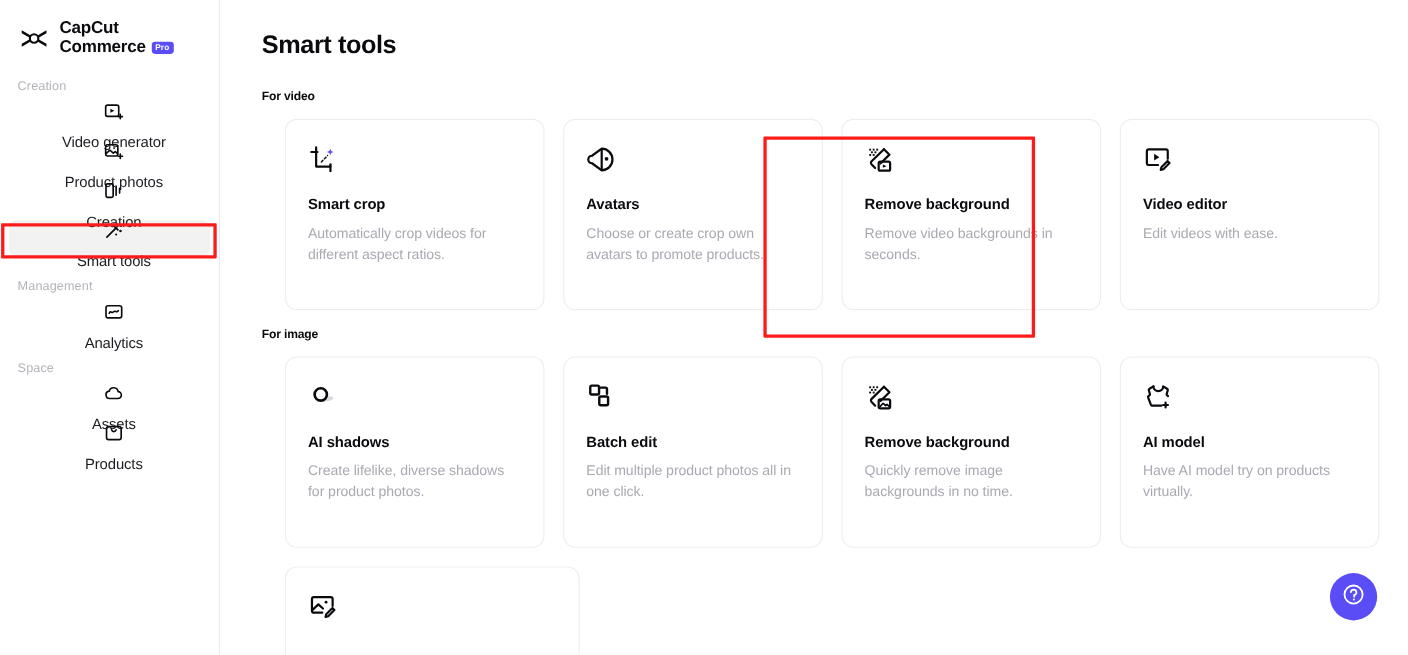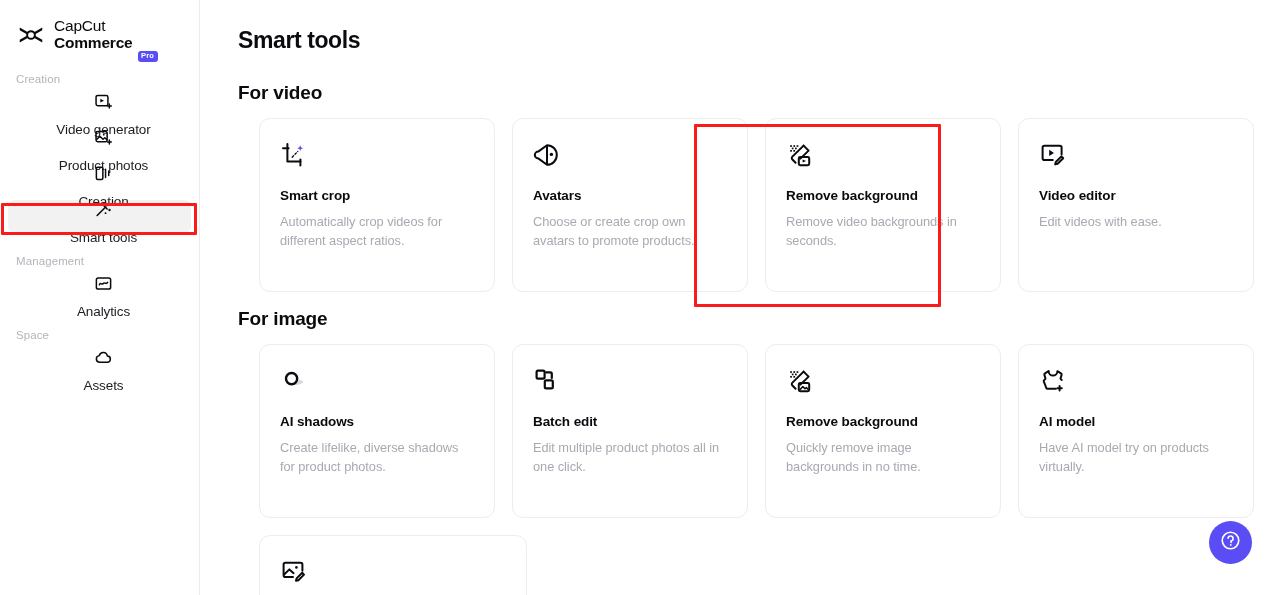--- a/index.html
+++ b/index.html
@@ -19,27 +19,27 @@
     background: #ffffff;
     position: relative;
     flex: 0 0 200px;
   }
   .brand {
     display: flex; align-items: center; gap: 8px;
     padding: 18px 0 0 16px;
   }
   .brand-mark { width: 30px; height: 30px; flex: 0 0 30px; }
   .brand-text { line-height: 1.08; }
-  .brand-line1 { font-size: 15.5px; font-weight: 400; letter-spacing: -0.2px; color: #0b0b0f; }
+  .brand-line1 { font-size: 15.5px; font-weight: 700; letter-spacing: -0.2px; color: #0b0b0f; }
   .brand-line2 { font-size: 15.5px; font-weight: 700; letter-spacing: -0.2px; color: #0b0b0f;
                  display: flex; align-items: center; gap: 5px; }
   .pro-badge {
     background: #5a4df5; color: #fff; font-size: 7.5px; font-weight: 700;
     border-radius: 3px; padding: 1.5px 3.5px; letter-spacing: 0.2px;
-    position: relative; top: 13px;
+    position: relative; top: 0;
   }
 
   .nav-section-label {
     font-size: 11.5px; color: #b4b4bb; padding: 0 0 0 16px;
     margin-top: 22px; margin-bottom: 7px; letter-spacing: 0.1px;
   }
   .nav-item {
     display: flex; align-items: center; gap: 11px;
     height: 33px; margin: 0 8px 3px 8px; padding-left: 8px;
     border-radius: 7px; cursor: pointer;
@@ -81,21 +81,21 @@
     background: linear-gradient(#bcd4e8 0%, #bcd4e8 36%, #7f9f6d 37%, #5d7f4d 70%, #7a8e5e 100%);
     position: relative;
   }
   .avatar::after {
     content: ""; position: absolute; left: 12px; top: 13px;
     width: 5px; height: 9px; border-radius: 2px; background: #6b4a36;
   }
 
   .content { padding: 12px 26px 0 38px; }
   .section-title {
-    font-size: 19px; font-weight: 700; color: #0b0b0f;
+    font-size: 11px; font-weight: 700; color: #0b0b0f;
     margin: 16px 0 14px 0; letter-spacing: -0.15px;
   }
   .section-title.first { margin-top: 8px; }
 
   .card-grid { display: flex; gap: 17px; padding-left: 21px; }
   .card {
     flex: 1 1 0; height: 174px;
     border: 1px solid #ededf0; border-radius: 11px;
     background: #fff; padding: 22px 20px 0 20px;
     cursor: pointer; position: relative;
@@ -206,20 +206,29 @@
 
     <div class="nav-item">
       <span class="nav-icon">
         <svg viewBox="0 0 24 24" width="19" height="19" fill="none" stroke="#0b0b0f" stroke-width="1.9">
           <path d="M7.2 18 a4.2 4.2 0 0 1 -0.5 -8.37 A5.2 5.2 0 0 1 16.9 10.2 a3.9 3.9 0 0 1 -0.3 7.8 z" stroke-linejoin="round"></path>
         </svg>
       </span>
       <span>Assets</span>
     </div>
 
+    <div class="nav-item">
+      <span class="nav-icon">
+        <svg viewBox="0 0 24 24" width="19" height="19" fill="none" stroke="#0b0b0f" stroke-width="1.9">
+          <rect x="3.6" y="4.8" width="16.8" height="15" rx="2.4"></rect>
+          <path d="M9.4 8.6 a2.7 2.7 0 0 0 5.2 0" stroke-linecap="round"></path>
+        </svg>
+      </span>
+      <span>Products</span>
+    </div>
 
     <div class="annot annot-sidebar"></div>
   </aside>
 
   <main class="main">
 
     <div class="topbar">
       <div class="page-title">Smart tools</div>
     </div>
 

